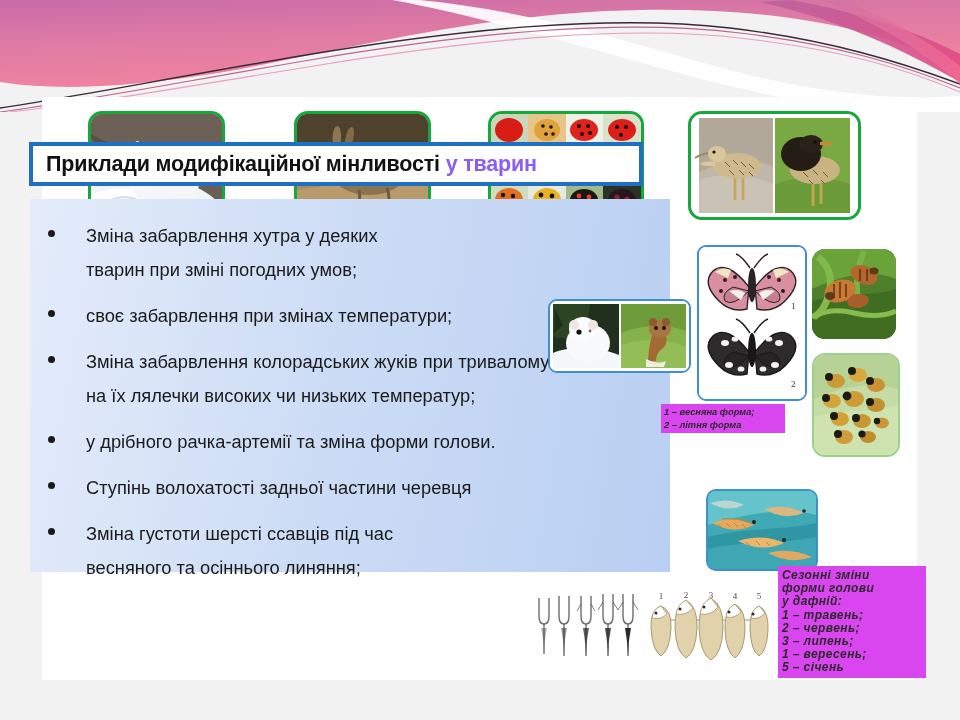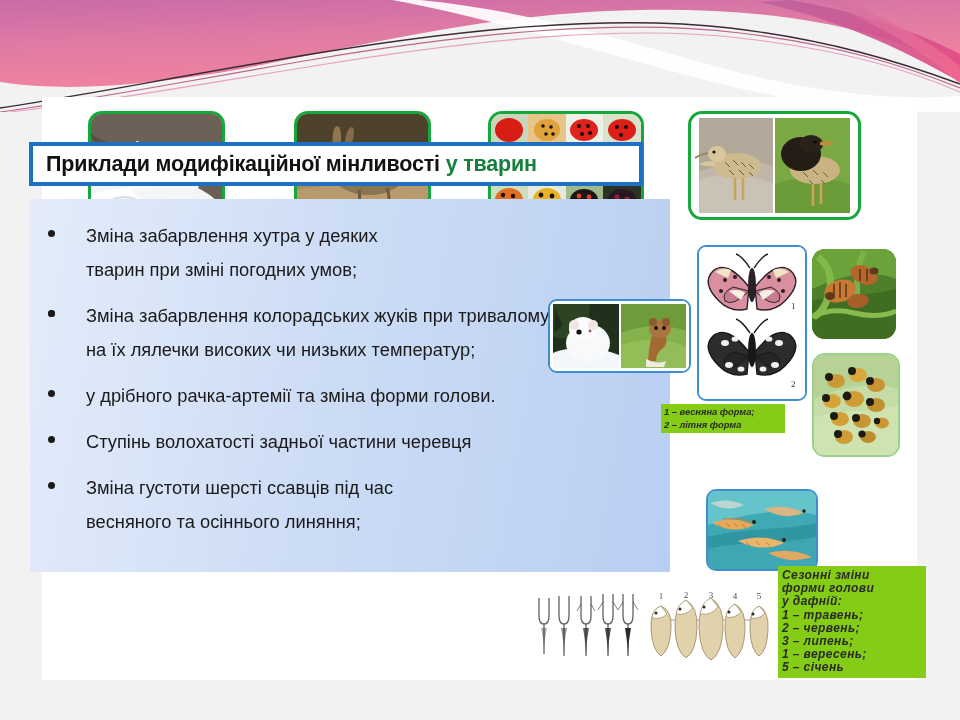--- a/index.html
+++ b/index.html
@@ -31,21 +31,21 @@
   #titlebar{
     position:absolute;left:29px;top:142px;width:614px;height:44px;
     border:4px solid #1f6fc4;background:#ffffff;
     display:flex;align-items:center;
     box-sizing:border-box;
   }
   #titlebar .t{
     font-size:21.5px;font-weight:bold;color:#121212;padding-left:13px;
     letter-spacing:-0.2px;white-space:nowrap;
   }
-  #titlebar .t .red{color:#15803d;}
+  #titlebar .t .red{color:#8b5cf6;}
 
   
   #bodybox{
     position:absolute;left:30px;top:199px;width:640px;height:373px;
     background:linear-gradient(100deg,#e4ecfa 0%,#ccdcf5 48%,#b9cff2 100%);
   }
   ul.bullets{margin:0;padding:8px 0 0 0;list-style:none;}
   ul.bullets li{
     position:relative;
     font-size:18.3px;color:#1a1a1a;
@@ -55,21 +55,21 @@
     margin-top:12px;
   }
   ul.bullets li .dot{
     position:absolute;left:18px;top:11px;
     width:7px;height:7px;border-radius:50%;background:#1a1a1a;
   }
   ul.bullets li .l2{display:block;padding-left:0;}
 
   
   .capbox{
-    position:absolute;background:#84cc16;
+    position:absolute;background:#d946ef;
     font-style:italic;font-weight:bold;color:#2a2a2a;
   }
   #cap-butterfly{
     left:661px;top:404px;width:118px;
     font-size:9.3px;line-height:12.5px;padding:2px 3px;
   }
   #cap-daphnia{
     left:778px;top:566px;width:140px;
     font-size:12px;line-height:13.2px;padding:3px 4px;
     letter-spacing:0.4px;
@@ -312,20 +312,21 @@
 
 <div id="bodybox">
   <ul class="bullets">
     <li>
       <span class="dot"></span>
       <span>Зміна забарвлення хутра у деяких</span>
       <span class="l2">тварин при зміні погодних умов;</span>
     </li>
     <li>
       <span class="dot"></span>
+      <span class="l2">своє забарвлення при змінах температури;</span>
     </li>
     <li>
       <span class="dot"></span>
       <span>Зміна забарвлення колорадських жуків при тривалому впливі</span>
       <span class="l2">на їх лялечки високих чи низьких температур;</span>
     </li>
     <li>
       <span class="dot"></span>
       <span> у дрібного рачка-артемії та зміна форми голови.</span>
     </li>

